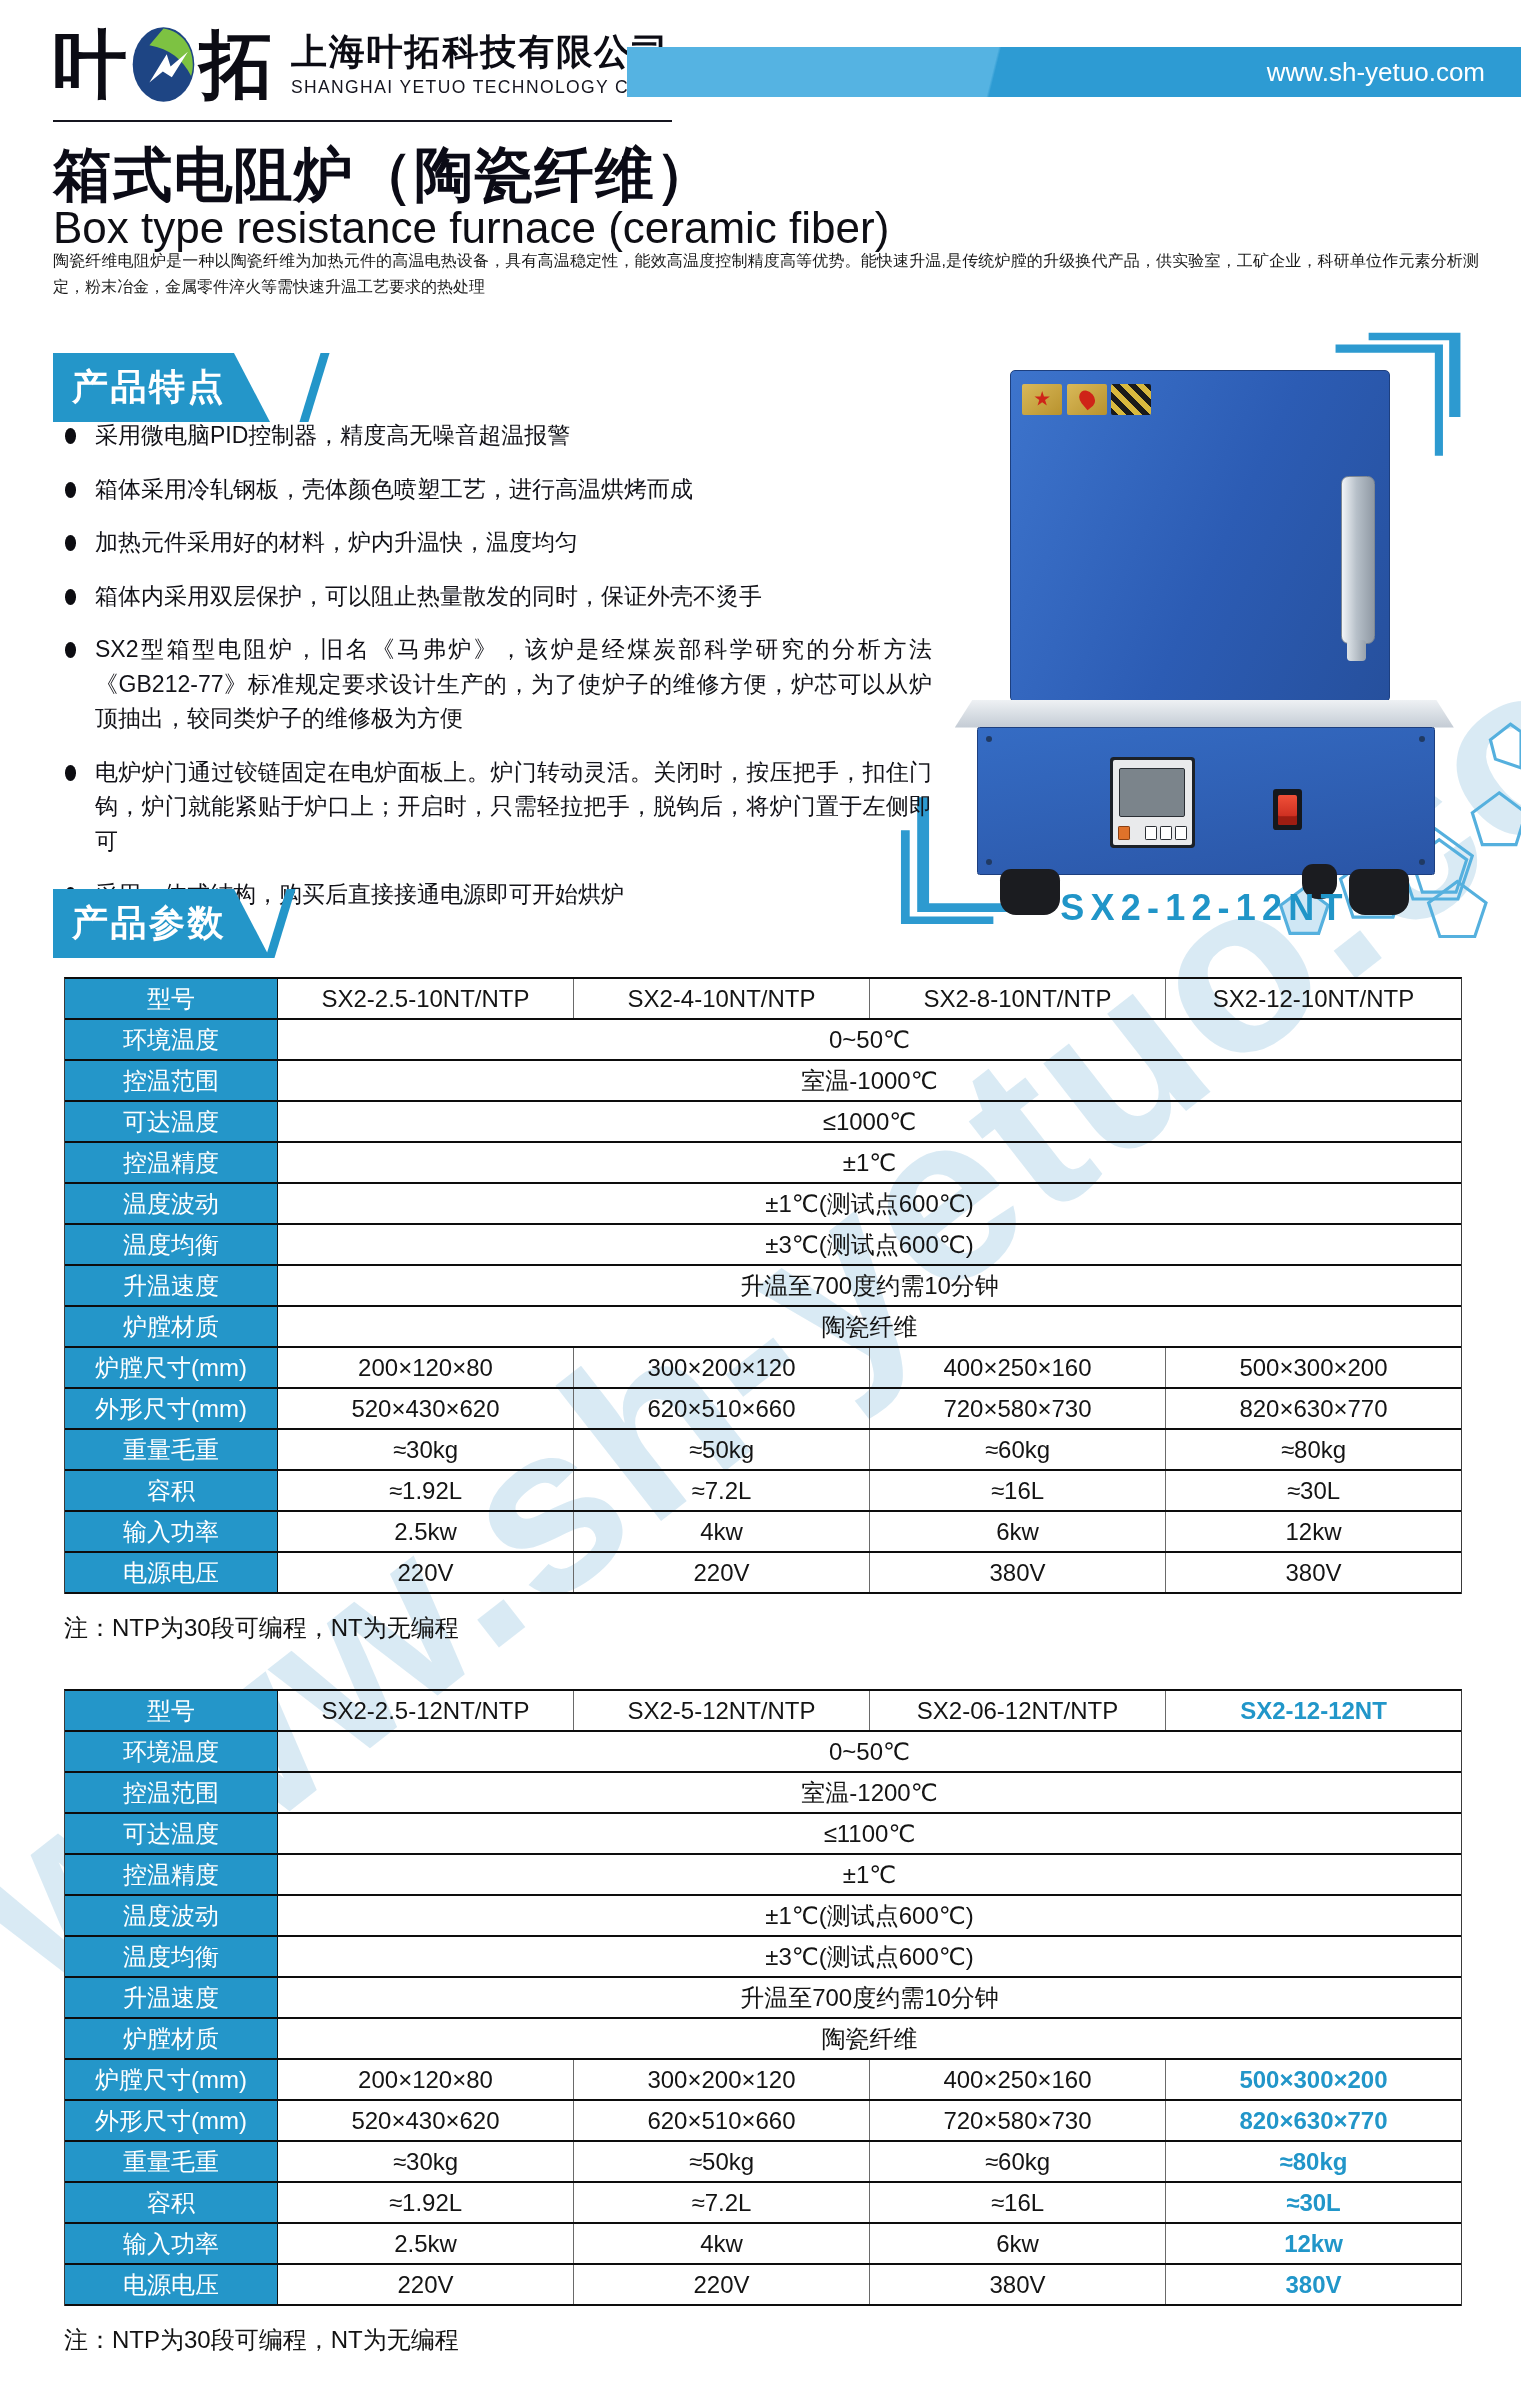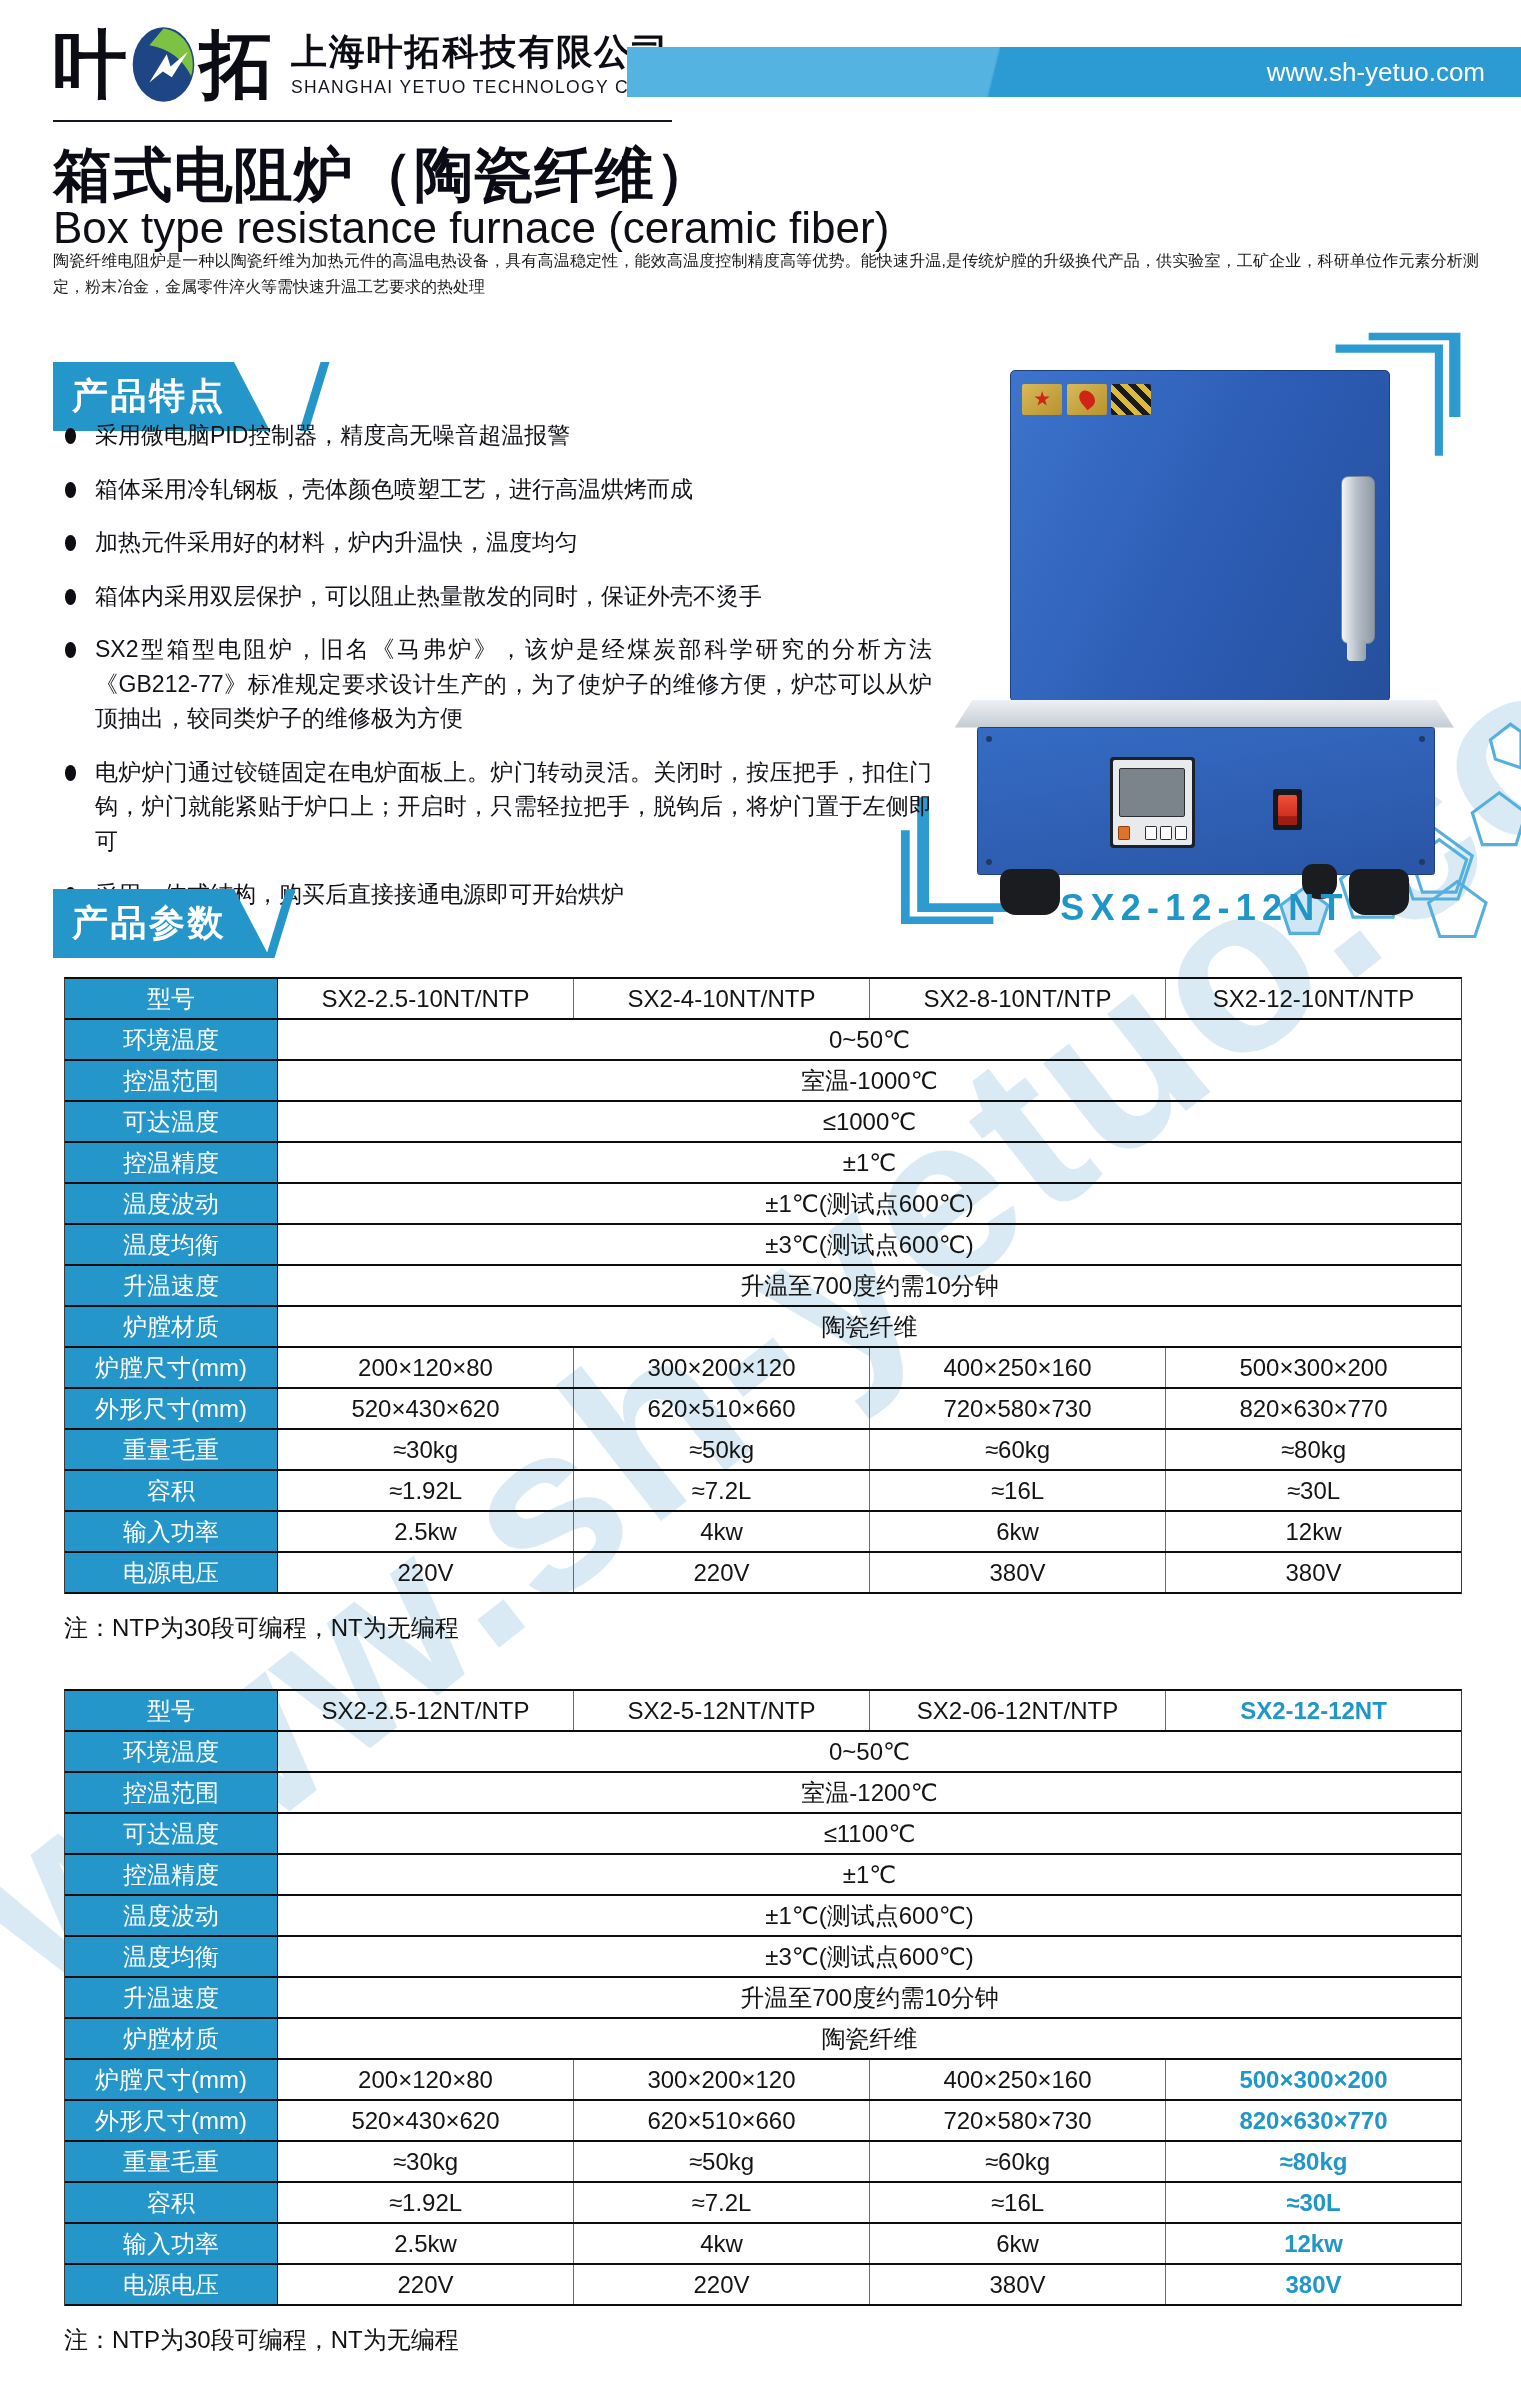--- a/index.html
+++ b/index.html
@@ -27,21 +27,21 @@
   .page-subtitle{left:53px;top:203px;font-size:44px;color:#0e0e14;z-index:3;}
   .intro{left:53px;top:248px;width:1426px;font-size:16px;line-height:1.62;color:#1a1a1a;z-index:3;text-align:justify;}
   
   .badge-wrap{display:flex;align-items:stretch;z-index:3;}
   .badge{
     background:#2496c9;color:#fff;font-size:36px;font-weight:bold;letter-spacing:2.5px;
     padding:10px 44px 10px 19px;
     clip-path:polygon(0 0,calc(100% - 36px) 0,100% 100%,0 100%);
   }
   .badge-stripe{width:9.4px;background:#2496c9;margin-left:6.2px;transform:skewX(-17deg);}
-  .badge-features{left:53px;top:362px;gap:34px;}
+  .badge-features{left:53px;top:353px;gap:34px;}
   .badge-params{left:53px;top:889px;}
   
   .features{left:59px;top:417px;width:874px;z-index:3;}
   .features ul{list-style:none;margin:1px;padding:0;}
   .features li{
     position:relative;padding-left:35px;font-size:23px;line-height:1.5;
     color:#121218;margin-bottom:19px;text-align:justify;
   }
   .features li::before{
     content:"";position:absolute;left:5px;top:10px;width:11.2px;height:16px;

